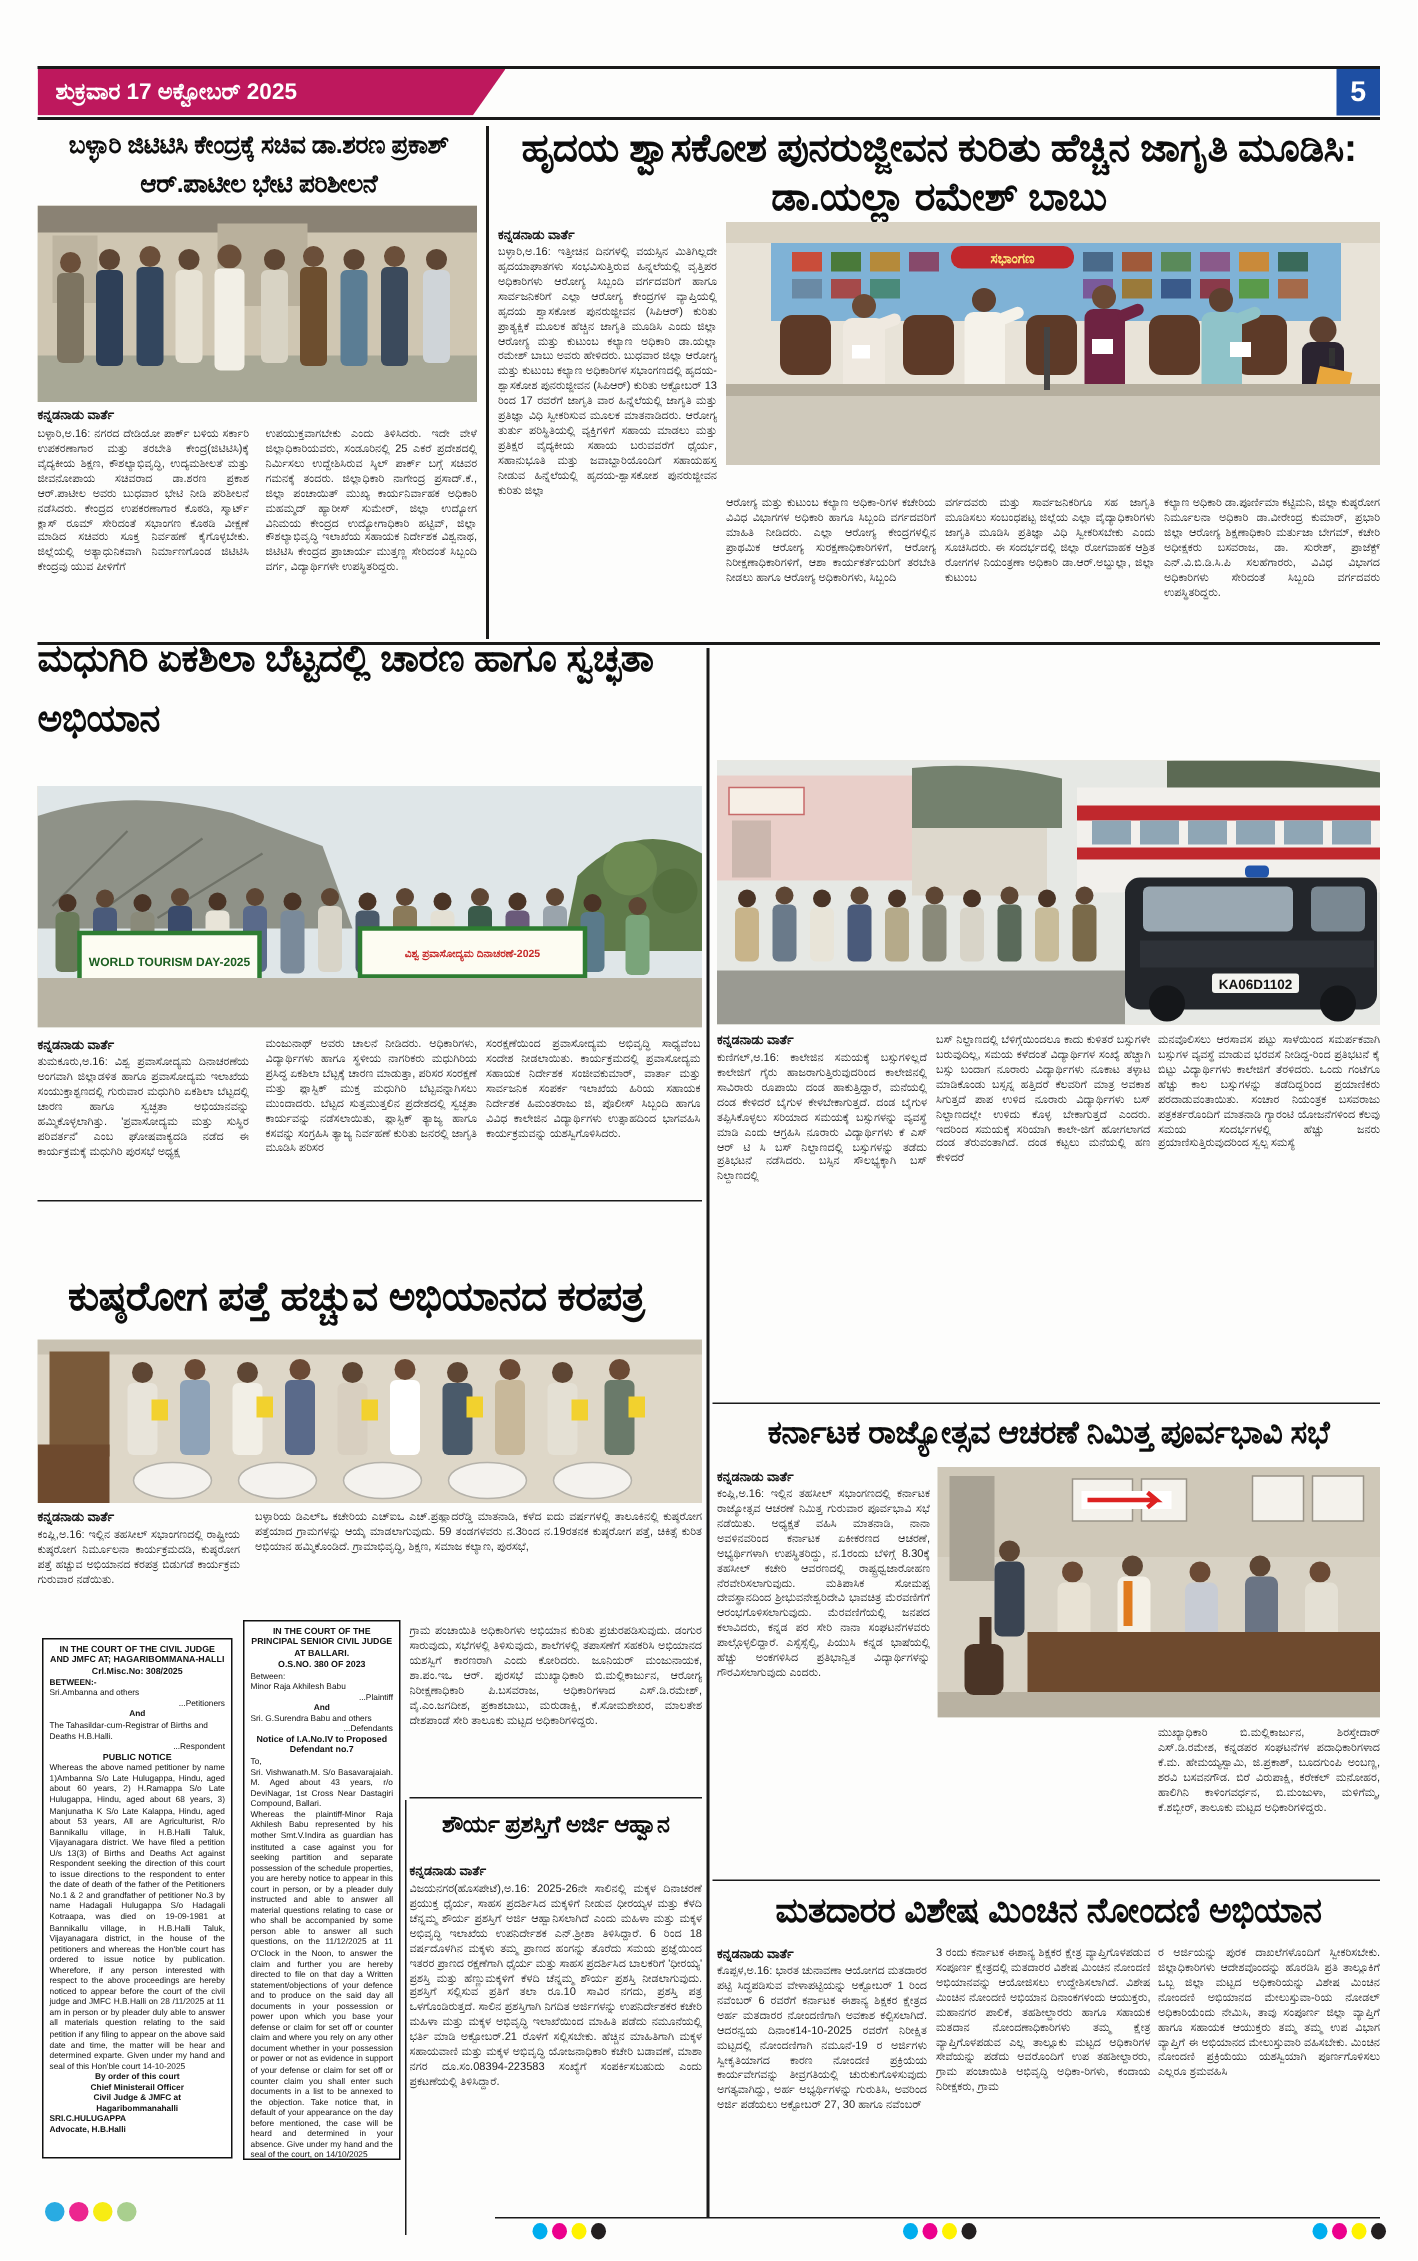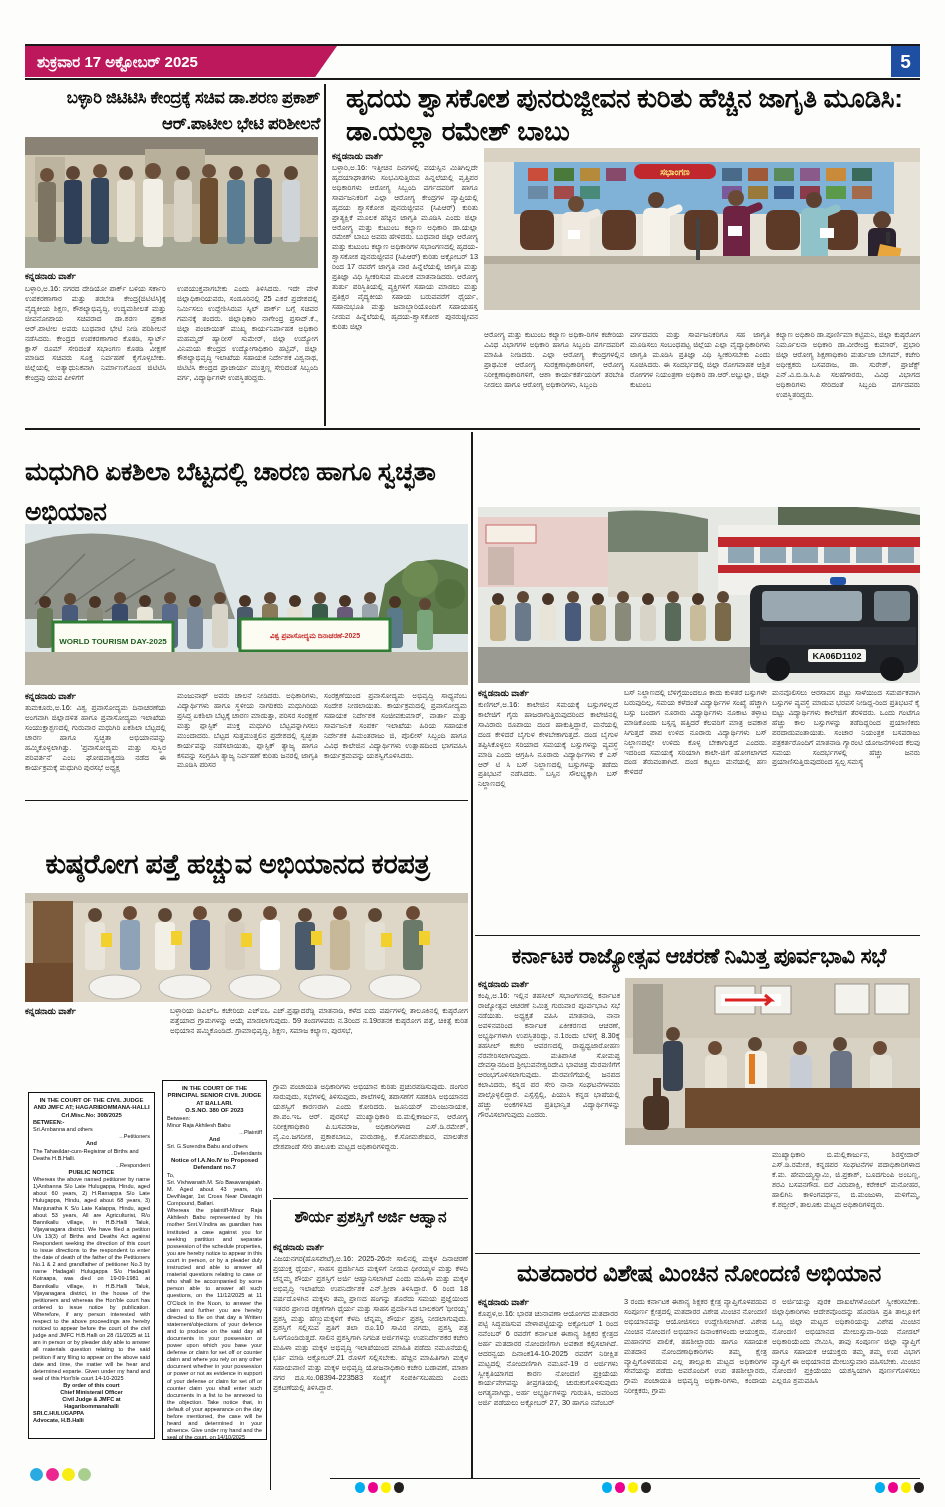--- a/index.html
+++ b/index.html
@@ -36,21 +36,21 @@
 
   <div class="rule-h" style="left:25px;top:44px;width:895px;"></div>
   <div class="datebox">
     <span>ಶುಕ್ರವಾರ 17 ಅಕ್ಟೋಬರ್ 2025</span>
   </div>
   <div class="pagebox">
     <span>5</span>
   </div>
   <div class="rule-h" style="left:25px;top:78px;width:895px;"></div>
 
-  <div class="headline" style="left:25px;top:85px;width:295px;font-size:16.5px;line-height:1.55;text-align:right;">ಬಳ್ಳಾರಿ ಜಿಟಿಟಿಸಿ ಕೇಂದ್ರಕ್ಕೆ ಸಚಿವ ಡಾ.ಶರಣ ಪ್ರಕಾಶ್ ಆರ್.ಪಾಟೀಲ ಭೇಟಿ ಪರಿಶೀಲನೆ</div>
+  <div class="headline" style="left:25px;top:85px;width:295px;font-size:16.5px;line-height:1.55;text-align:center;">ಬಳ್ಳಾರಿ ಜಿಟಿಟಿಸಿ ಕೇಂದ್ರಕ್ಕೆ ಸಚಿವ ಡಾ.ಶರಣ ಪ್ರಕಾಶ್ ಆರ್.ಪಾಟೀಲ ಭೇಟಿ ಪರಿಶೀಲನೆ</div>
   <div class="photo" style="left:25px;top:137px;width:293px;height:131px;">
     <svg width="293" height="131" viewBox="0 0 293 131">
       <rect width="293" height="131" fill="#cfc6b2"></rect>
       <rect x="0" y="0" width="293" height="18" fill="#8a8274"></rect>
       <rect x="120" y="12" width="60" height="55" fill="#b9b09c"></rect>
       <rect x="10" y="20" width="30" height="45" fill="#bdb4a0"></rect>
       <rect x="0" y="100" width="293" height="31" fill="#a8a896"></rect>
       <g>
         <circle cx="22" cy="38" r="7" fill="#6b4f3a"></circle>
           <rect x="13" y="45" width="18" height="60" rx="4" fill="#7d7461"></rect>
@@ -74,21 +74,21 @@
           <rect x="257" y="43" width="18" height="62" rx="4" fill="#cfd4d8"></rect>
       </g>
     </svg>
   </div>
   <div class="byline" style="left:25px;top:271px;">ಕನ್ನಡನಾಡು ವಾರ್ತೆ</div>
   <div class="col" style="left:25px;top:284px;width:141px;height:138px;">ಬಳ್ಳಾರಿ,ಅ.16: ನಗರದ ದೇಡಿಯೋ ಪಾರ್ಕ್ ಬಳಿಯ ಸರ್ಕಾರಿ ಉಪಕರಣಾಗಾರ ಮತ್ತು ತರಬೇತಿ ಕೇಂದ್ರ(ಜಿಟಿಟಿಸಿ)ಕ್ಕೆ ವೈದ್ಯಕೀಯ ಶಿಕ್ಷಣ, ಕೌಶಲ್ಯಾಭಿವೃದ್ಧಿ, ಉದ್ಯಮಶೀಲತೆ ಮತ್ತು ಜೀವನೋಪಾಯ ಸಚಿವರಾದ ಡಾ.ಶರಣ ಪ್ರಕಾಶ ಆರ್.ಪಾಟೀಲ ಅವರು ಬುಧವಾರ ಭೇಟಿ ನೀಡಿ ಪರಿಶೀಲನೆ ನಡೆಸಿದರು. ಕೇಂದ್ರದ ಉಪಕರಣಾಗಾರ ಕೊಠಡಿ, ಸ್ಮಾರ್ಟ್ ಕ್ಲಾಸ್ ರೂಮ್ ಸೇರಿದಂತೆ ಸಭಾಂಗಣ ಕೊಠಡಿ ವೀಕ್ಷಣೆ ಮಾಡಿದ ಸಚಿವರು ಸೂಕ್ತ ನಿರ್ವಹಣೆ ಕೈಗೊಳ್ಳಬೇಕು. ಜಿಲ್ಲೆಯಲ್ಲಿ ಅತ್ಯಾಧುನಿಕವಾಗಿ ನಿರ್ಮಾಣಗೊಂಡ ಜಿಟಿಟಿಸಿ ಕೇಂದ್ರವು ಯುವ ಪೀಳಿಗೆಗೆ</div>
   <div class="col" style="left:177px;top:284px;width:141px;height:138px;">ಉಪಯುಕ್ತವಾಗಬೇಕು ಎಂದು ತಿಳಿಸಿದರು. ಇದೇ ವೇಳೆ ಜಿಲ್ಲಾಧಿಕಾರಿಯವರು, ಸಂಡೂರಿನಲ್ಲಿ 25 ಎಕರೆ ಪ್ರದೇಶದಲ್ಲಿ ನಿರ್ಮಿಸಲು ಉದ್ದೇಶಿಸಿರುವ ಸ್ಕಿಲ್ ಪಾರ್ಕ್ ಬಗ್ಗೆ ಸಚಿವರ ಗಮನಕ್ಕೆ ತಂದರು. ಜಿಲ್ಲಾಧಿಕಾರಿ ನಾಗೇಂದ್ರ ಪ್ರಸಾದ್.ಕೆ., ಜಿಲ್ಲಾ ಪಂಚಾಯಿತ್ ಮುಖ್ಯ ಕಾರ್ಯನಿರ್ವಾಹಕ ಅಧಿಕಾರಿ ಮಹಮ್ಮದ್ ಹ್ಯಾರೀಸ್ ಸುಮೇರ್, ಜಿಲ್ಲಾ ಉದ್ಯೋಗ ವಿನಿಮಯ ಕೇಂದ್ರದ ಉದ್ಯೋಗಾಧಿಕಾರಿ ಹಟ್ಟಿವ್, ಜಿಲ್ಲಾ ಕೌಶಲ್ಯಾಭಿವೃದ್ಧಿ ಇಲಾಖೆಯ ಸಹಾಯಕ ನಿರ್ದೇಶಕ ವಿಶ್ವನಾಥ, ಜಿಟಿಟಿಸಿ ಕೇಂದ್ರದ ಪ್ರಾಚಾರ್ಯ ಮುತ್ತಣ್ಣ ಸೇರಿದಂತೆ ಸಿಬ್ಬಂದಿ ವರ್ಗ, ವಿದ್ಯಾರ್ಥಿಗಳೇ ಉಪಸ್ಥಿತರಿದ್ದರು.</div>
 
   <div class="rule-v" style="left:324px;top:84px;height:342px;"></div>
 
-  <div class="headline" style="left:346px;top:82px;width:588px;font-size:26px;line-height:1.25;">ಹೃದಯ ಶ್ವಾಸಕೋಶ ಪುನರುಜ್ಜೀವನ ಕುರಿತು ಹೆಚ್ಚಿನ ಜಾಗೃತಿ ಮೂಡಿಸಿ: ಡಾ.ಯಲ್ಲಾ ರಮೇಶ್ ಬಾಬು</div>
+  <div class="headline" style="left:332px;top:82px;width:588px;font-size:26px;line-height:1.25;text-align:center;">ಹೃದಯ ಶ್ವಾಸಕೋಶ ಪುನರುಜ್ಜೀವನ ಕುರಿತು ಹೆಚ್ಚಿನ ಜಾಗೃತಿ ಮೂಡಿಸಿ: ಡಾ.ಯಲ್ಲಾ ರಮೇಶ್ ಬಾಬು</div>
   <div class="byline" style="left:332px;top:151px;">ಕನ್ನಡನಾಡು ವಾರ್ತೆ</div>
   <div class="col" style="left:332px;top:163px;width:146px;height:261px;">ಬಳ್ಳಾರಿ,ಅ.16: ಇತ್ತೀಚಿನ ದಿನಗಳಲ್ಲಿ ವಯಸ್ಸಿನ ಮಿತಿಗಿಲ್ಲದೇ ಹೃದಯಾಘಾತಗಳು ಸಂಭವಿಸುತ್ತಿರುವ ಹಿನ್ನಲೆಯಲ್ಲಿ ವೃತ್ತಿಪರ ಅಧಿಕಾರಿಗಳು ಆರೋಗ್ಯ ಸಿಬ್ಬಂದಿ ವರ್ಗದವರಿಗೆ ಹಾಗೂ ಸಾರ್ವಜನಿಕರಿಗೆ ಎಲ್ಲಾ ಆರೋಗ್ಯ ಕೇಂದ್ರಗಳ ವ್ಯಾಪ್ತಿಯಲ್ಲಿ ಹೃದಯ ಶ್ವಾಸಕೋಶ ಪುನರುಜ್ಜೀವನ (ಸಿಪಿಆರ್) ಕುರಿತು ಪ್ರಾತ್ಯಕ್ಷಿಕೆ ಮೂಲಕ ಹೆಚ್ಚಿನ ಜಾಗೃತಿ ಮೂಡಿಸಿ ಎಂದು ಜಿಲ್ಲಾ ಆರೋಗ್ಯ ಮತ್ತು ಕುಟುಂಬ ಕಲ್ಯಾಣ ಅಧಿಕಾರಿ ಡಾ.ಯಲ್ಲಾ ರಮೇಶ್ ಬಾಬು ಅವರು ಹೇಳಿದರು. ಬುಧವಾರ ಜಿಲ್ಲಾ ಆರೋಗ್ಯ ಮತ್ತು ಕುಟುಂಬ ಕಲ್ಯಾಣ ಅಧಿಕಾರಿಗಳ ಸಭಾಂಗಣದಲ್ಲಿ ಹೃದಯ-ಶ್ವಾಸಕೋಶ ಪುನರುಜ್ಜೀವನ (ಸಿಪಿಆರ್) ಕುರಿತು ಅಕ್ಟೋಬರ್ 13 ರಿಂದ 17 ರವರೆಗೆ ಜಾಗೃತಿ ವಾರ ಹಿನ್ನೆಲೆಯಲ್ಲಿ ಜಾಗೃತಿ ಮತ್ತು ಪ್ರತಿಜ್ಞಾ ವಿಧಿ ಸ್ವೀಕರಿಸುವ ಮೂಲಕ ಮಾತನಾಡಿದರು. ಆರೋಗ್ಯ ತುರ್ತು ಪರಿಸ್ಥಿತಿಯಲ್ಲಿ ವ್ಯಕ್ತಿಗಳಿಗೆ ಸಹಾಯ ಮಾಡಲು ಮತ್ತು ಪ್ರತಿಕ್ಷರ ವೈದ್ಯಕೀಯ ಸಹಾಯ ಬರುವವರೆಗೆ ಧೈರ್ಯ, ಸಹಾನುಭೂತಿ ಮತ್ತು ಜವಾಬ್ದಾರಿಯೊಂದಿಗೆ ಸಹಾಯಹಸ್ತ ನೀಡುವ ಹಿನ್ನೆಲೆಯಲ್ಲಿ ಹೃದಯ-ಶ್ವಾಸಕೋಶ ಪುನರುಜ್ಜೀವನ ಕುರಿತು ಜಿಲ್ಲಾ</div>
   <div class="photo" style="left:484px;top:148px;width:436px;height:162px;">
     <svg width="436" height="162" viewBox="0 0 436 162">
       <rect width="436" height="162" fill="#e8e3d8"></rect>
       <rect x="0" y="0" width="436" height="14" fill="#d9d2c2"></rect>
       <rect x="30" y="14" width="380" height="52" fill="#7fb2d6"></rect>
       <g fill="#c94d3a">
           <rect x="44" y="20" width="20" height="13"></rect>
           <rect x="70" y="20" width="20" height="13" fill="#4a7a3a"></rect>
@@ -145,21 +145,21 @@
       <rect x="212" y="70" width="4" height="42" fill="#444"></rect>
     </svg>
   </div>
   <div class="col" style="left:484px;top:330px;width:140px;height:95px;">ಆರೋಗ್ಯ ಮತ್ತು ಕುಟುಂಬ ಕಲ್ಯಾಣ ಅಧಿಕಾ-ರಿಗಳ ಕಚೇರಿಯ ವಿವಿಧ ವಿಭಾಗಗಳ ಅಧಿಕಾರಿ ಹಾಗೂ ಸಿಬ್ಬಂದಿ ವರ್ಗದವರಿಗೆ ಮಾಹಿತಿ ನೀಡಿದರು. ಎಲ್ಲಾ ಆರೋಗ್ಯ ಕೇಂದ್ರಗಳಲ್ಲಿನ ಪ್ರಾಥಮಿಕ ಆರೋಗ್ಯ ಸುರಕ್ಷಣಾಧಿಕಾರಿಗಳಿಗೆ, ಆರೋಗ್ಯ ನಿರೀಕ್ಷಣಾಧಿಕಾರಿಗಳಿಗೆ, ಆಶಾ ಕಾರ್ಯಕರ್ತೆಯರಿಗೆ ತರಬೇತಿ ನೀಡಲು ಹಾಗೂ ಆರೋಗ್ಯ ಅಧಿಕಾರಿಗಳು, ಸಿಬ್ಬಂದಿ</div>
   <div class="col" style="left:630px;top:330px;width:140px;height:95px;">ವರ್ಗದವರು ಮತ್ತು ಸಾರ್ವಜನಿಕರಿಗೂ ಸಹ ಜಾಗೃತಿ ಮೂಡಿಸಲು ಸಂಬಂಧಪಟ್ಟ ಜಿಲ್ಲೆಯ ಎಲ್ಲಾ ವೈದ್ಯಾಧಿಕಾರಿಗಳು ಜಾಗೃತಿ ಮೂಡಿಸಿ ಪ್ರತಿಜ್ಞಾ ವಿಧಿ ಸ್ವೀಕರಿಸಬೇಕು ಎಂದು ಸೂಚಿಸಿದರು. ಈ ಸಂದರ್ಭದಲ್ಲಿ ಜಿಲ್ಲಾ ರೋಗವಾಹಕ ಆಶ್ರಿತ ರೋಗಗಳ ನಿಯಂತ್ರಣಾ ಅಧಿಕಾರಿ ಡಾ.ಆರ್.ಅಬ್ದುಲ್ಲಾ, ಜಿಲ್ಲಾ ಕುಟುಂಬ</div>
   <div class="col" style="left:776px;top:330px;width:144px;height:95px;">ಕಲ್ಯಾಣ ಅಧಿಕಾರಿ ಡಾ.ಪೂರ್ಣಿಮಾ ಕಟ್ಟಿಮನಿ, ಜಿಲ್ಲಾ ಕುಷ್ಠರೋಗ ನಿರ್ಮೂಲನಾ ಅಧಿಕಾರಿ ಡಾ.ವೀರೇಂದ್ರ ಕುಮಾರ್, ಪ್ರಭಾರಿ ಜಿಲ್ಲಾ ಆರೋಗ್ಯ ಶಿಕ್ಷಣಾಧಿಕಾರಿ ಮರ್ತುಜಾ ಬೇಗಮ್, ಕಚೇರಿ ಅಧೀಕ್ಷಕರು ಬಸವರಾಜ, ಡಾ. ಸುರೇಶ್, ಪ್ರಾಜೆಕ್ಟ್ ಎನ್.ವಿ.ಬಿ.ಡಿ.ಸಿ.ಪಿ ಸಲಹೆಗಾರರು, ವಿವಿಧ ವಿಭಾಗದ ಅಧಿಕಾರಿಗಳು ಸೇರಿದಂತೆ ಸಿಬ್ಬಂದಿ ವರ್ಗದವರು ಉಪಸ್ಥಿತರಿದ್ದರು.</div>
 
   <div class="rule-h" style="left:25px;top:428px;width:895px;"></div>
   <div class="rule-v" style="left:471px;top:432px;height:1046px;"></div>
 
-  <div class="headline" style="left:25px;top:451px;width:443px;font-size:25px;line-height:1.6;">ಮಧುಗಿರಿ ಏಕಶಿಲಾ ಬೆಟ್ಟದಲ್ಲಿ ಚಾರಣ ಹಾಗೂ ಸ್ವಚ್ಛತಾ ಅಭಿಯಾನ</div>
+  <div class="headline" style="left:25px;top:419px;width:443px;font-size:25px;line-height:1.6;">ಮಧುಗಿರಿ ಏಕಶಿಲಾ ಬೆಟ್ಟದಲ್ಲಿ ಚಾರಣ ಹಾಗೂ ಸ್ವಚ್ಛತಾ ಅಭಿಯಾನ</div>
   <div class="photo" style="left:25px;top:524px;width:443px;height:161px;">
     <svg width="443" height="161" viewBox="0 0 443 161">
       <rect width="443" height="161" fill="#dfe6e8"></rect>
       <path d="M0,95 L0,20 Q60,0 130,18 L190,40 L210,95 Z" fill="#8f9288"></path>
       <path d="M10,80 L60,30 M40,85 L110,35 M80,88 L150,45" stroke="#6f7268" stroke-width="1.5" fill="none"></path>
       <path d="M360,60 Q400,20 443,45 L443,110 L350,110 Z" fill="#5f7a4a"></path>
       <circle cx="395" cy="55" r="18" fill="#6d8a52"></circle>
         <circle cx="425" cy="70" r="15" fill="#55703f"></circle>
       <g>
         <circle cx="20" cy="78" r="6" fill="#4a3426"></circle>
@@ -249,20 +249,21 @@
           <ellipse cx="90" cy="94" rx="26" ry="12"></ellipse>
           <ellipse cx="160" cy="94" rx="26" ry="12"></ellipse>
           <ellipse cx="230" cy="94" rx="26" ry="12"></ellipse>
           <ellipse cx="300" cy="94" rx="26" ry="12"></ellipse>
           <ellipse cx="370" cy="94" rx="26" ry="12"></ellipse>
         </g>
       <rect x="0" y="70" width="48" height="39" fill="#6e4a2e"></rect>
     </svg>
   </div>
   <div class="byline" style="left:25px;top:1006px;">ಕನ್ನಡನಾಡು ವಾರ್ತೆ</div>
+  <div class="col" style="left:25px;top:1018px;width:135px;height:60px;">ಕಂಪ್ಲಿ,ಅ.16: ಇಲ್ಲಿನ ತಹಸೀಲ್ ಸಭಾಂಗಣದಲ್ಲಿ ರಾಷ್ಟ್ರೀಯ ಕುಷ್ಠರೋಗ ನಿರ್ಮೂಲನಾ ಕಾರ್ಯಕ್ರಮದಡಿ, ಕುಷ್ಠರೋಗ ಪತ್ತೆ ಹಚ್ಚುವ ಅಭಿಯಾನದ ಕರಪತ್ರ ಬಿಡುಗಡೆ ಕಾರ್ಯಕ್ರಮ ಗುರುವಾರ ನಡೆಯಿತು.</div>
   <div class="col" style="left:170px;top:1006px;width:298px;height:70px;">ಬಳ್ಳಾರಿಯ ಡಿಎಲ್‌ಒ ಕಚೇರಿಯ ಎಚ್‌ಐಒ ಎಚ್.ಪ್ರಹ್ಲಾದರೆಡ್ಡಿ ಮಾತನಾಡಿ, ಕಳೆದ ಐದು ವರ್ಷಗಳಲ್ಲಿ ತಾಲೂಕಿನಲ್ಲಿ ಕುಷ್ಠರೋಗ ಪತ್ತೆಯಾದ ಗ್ರಾಮಗಳನ್ನು ಆಯ್ಕೆ ಮಾಡಲಾಗುವುದು. 59 ತಂಡಗಳವರು ನ.3ರಿಂದ ನ.19ರತನಕ ಕುಷ್ಠರೋಗ ಪತ್ತೆ, ಚಿಕಿತ್ಸೆ ಕುರಿತ ಅಭಿಯಾನ ಹಮ್ಮಿಕೊಂಡಿದೆ. ಗ್ರಾಮಾಭಿವೃದ್ಧಿ, ಶಿಕ್ಷಣ, ಸಮಾಜ ಕಲ್ಯಾಣ, ಪುರಸಭೆ,</div>
   <div class="col" style="left:273px;top:1082px;width:195px;height:112px;">ಗ್ರಾಮ ಪಂಚಾಯಿತಿ ಅಧಿಕಾರಿಗಳು ಅಭಿಯಾನ ಕುರಿತು ಪ್ರಚುರಪಡಿಸುವುದು. ಡಂಗುರ ಸಾರುವುದು, ಸಭೆಗಳಲ್ಲಿ ತಿಳಿಸುವುದು, ಶಾಲೆಗಳಲ್ಲಿ ತಪಾಸಣೆಗೆ ಸಹಕರಿಸಿ ಅಭಿಯಾನದ ಯಶಸ್ವಿಗೆ ಕಾರಣರಾಗಿ ಎಂದು ಕೋರಿದರು. ಜೂನಿಯರ್ ಮಂಜುನಾಯಕ, ಶಾ.ಪಂ.ಇಒ ಆರ್. ಪುರಸಭೆ ಮುಖ್ಯಾಧಿಕಾರಿ ಬಿ.ಮಲ್ಲಿಕಾರ್ಜುನ, ಆರೋಗ್ಯ ನಿರೀಕ್ಷಣಾಧಿಕಾರಿ ಪಿ.ಬಸವರಾಜ, ಅಧಿಕಾರಿಗಳಾದ ಎಸ್.ಡಿ.ರಮೇಶ್, ವೈ.ಎಂ.ಜಗದೀಶ, ಪ್ರಕಾಶಬಾಬು, ಮರುಡಾಕ್ಷಿ, ಕೆ.ಸೋಮಶೇಖರ, ಮಾಲತೇಶ ದೇಶಪಾಂಡೆ ಸೇರಿ ತಾಲೂಕು ಮಟ್ಟದ ಅಧಿಕಾರಿಗಳಿದ್ದರು.</div>
 
   <div class="notice" style="left:28px;top:1092px;width:127px;height:347px;">
     <div class="nt">IN THE COURT OF THE CIVIL JUDGE AND JMFC AT; HAGARIBOMMANA-HALLI</div>
     <div class="nt">Crl.Misc.No: 308/2025</div>
     <div class="nbold">BETWEEN:-</div>
     <div>Sri.Ambanna and others</div>
     <div class="nr">...Petitioners</div>
     <div class="nc nbold">And</div>

